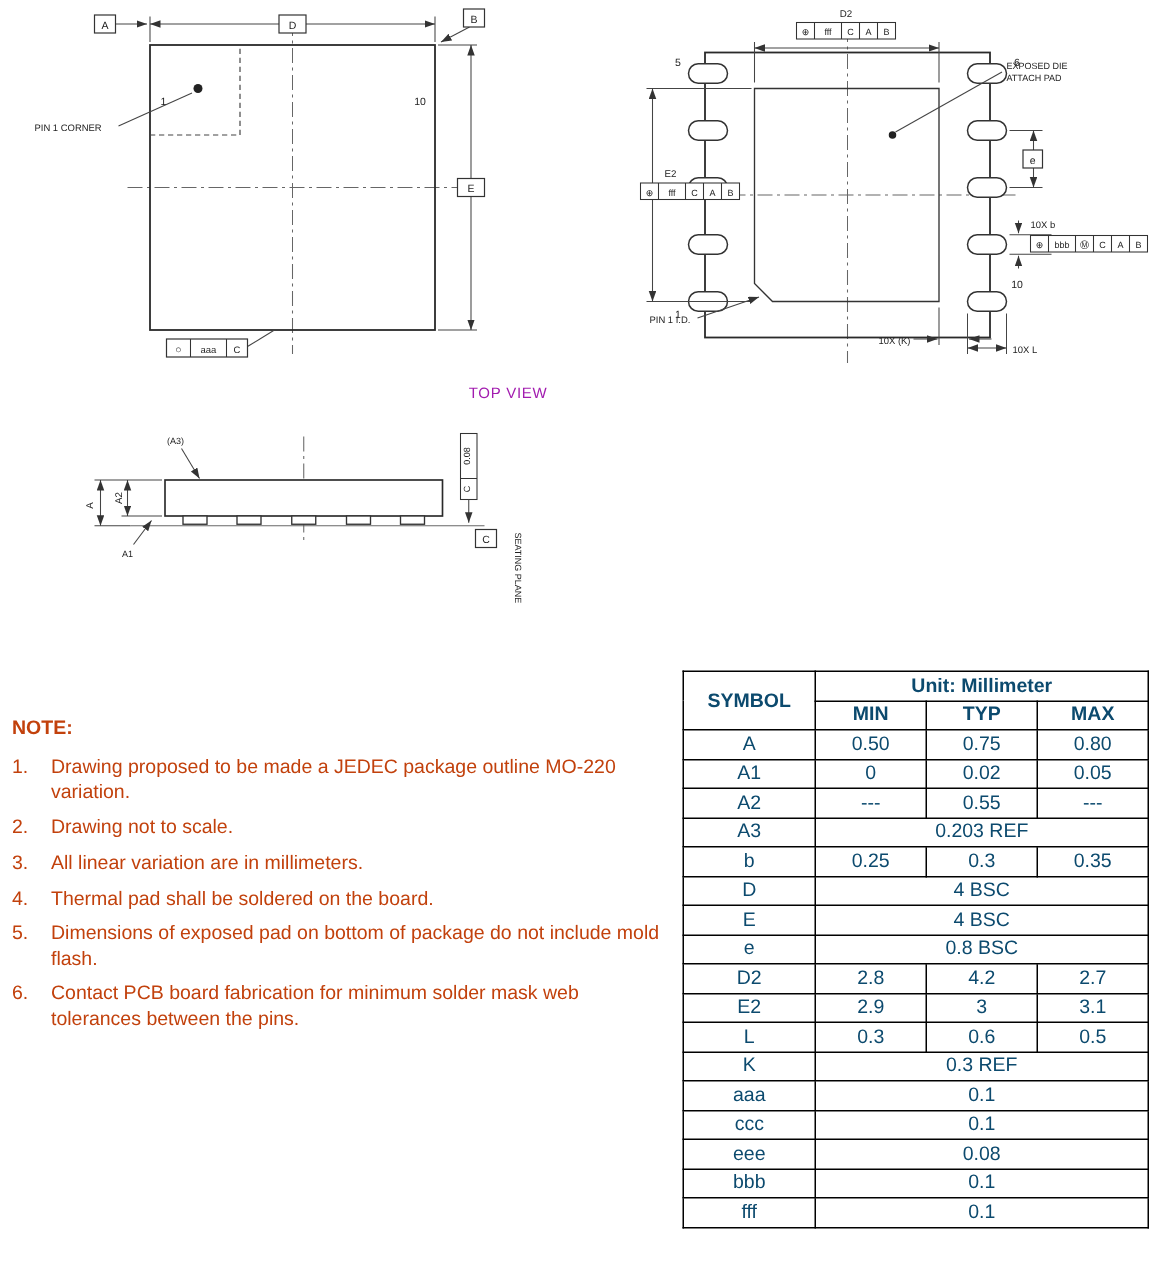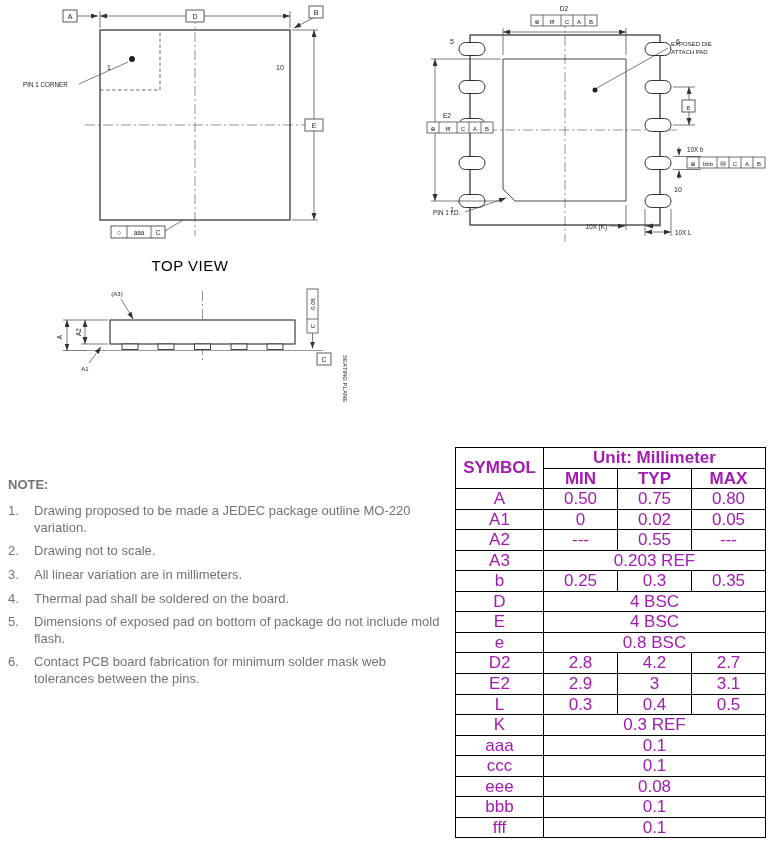--- a/index.html
+++ b/index.html
@@ -1,27 +1,27 @@
 <!DOCTYPE html>
 <html><head>
 <meta charset="utf-8">
 <style>
   * { margin:0; padding:0; box-sizing:border-box; }
   html,body { background:#ffffff; }
   body { font-family:"Liberation Sans", sans-serif; color:#111; }
   .canvas { position:relative; width:775px; height:841px; background:#fff; overflow:hidden; }
   .abs { position:absolute; }
-  .view-label { position:absolute; font-size:15px; letter-spacing:.5px; color:#000000; text-align:center; }
+  .view-label { position:absolute; font-size:10px; letter-spacing:.5px; color:#a21caf; text-align:right; }
   svg text { fill:#222; font-family:"Liberation Sans", sans-serif; }
-  .notes { position:absolute; left:8px; top:477px; width:434px; font-size:13px; color:#737373; }
+  .notes { position:absolute; left:8px; top:477px; width:434px; font-size:13px; color:#c2410c; }
   .notes-heading { font-weight:bold; margin-bottom:11px; }
   .note-item { display:flex; margin-bottom:7px; line-height:1.28; }
   .note-num { flex:0 0 26px; }
   .note-text { flex:1; width:398px; }
-  .dim-table { position:absolute; left:455px; top:447px; border-collapse:collapse; font-size:17px; color:#a21caf; table-layout:fixed; }
+  .dim-table { position:absolute; left:455px; top:447px; border-collapse:collapse; font-size:13px; color:#0c4a6e; table-layout:fixed; }
   .dim-table th, .dim-table td { border:1px solid #000; text-align:center; padding:0 4px; height:19.5px; line-height:1.15; }
   .dim-table th { font-weight:bold; }
   .col-symbol { width:88px; } .col-v { width:74px; }
 </style>
 </head>
 <body>
 
 <div class="canvas">
 
   <svg class="abs" style="left:15px;top:2px" width="350" height="246" viewBox="0 0 350 246">
@@ -322,21 +322,21 @@
         </tr>
       <tr>
           <td>E2</td>
           <td>2.9</td>
           <td>3</td>
           <td>3.1</td>
         </tr>
       <tr>
           <td>L</td>
           <td>0.3</td>
-          <td>0.4</td>
+          <td>0.6</td>
           <td>0.5</td>
         </tr>
       <tr>
           <td>K</td>
           <td colspan="3">0.3 REF</td>
         </tr>
       <tr>
           <td>aaa</td>
           <td colspan="3">0.1</td>
         </tr>

